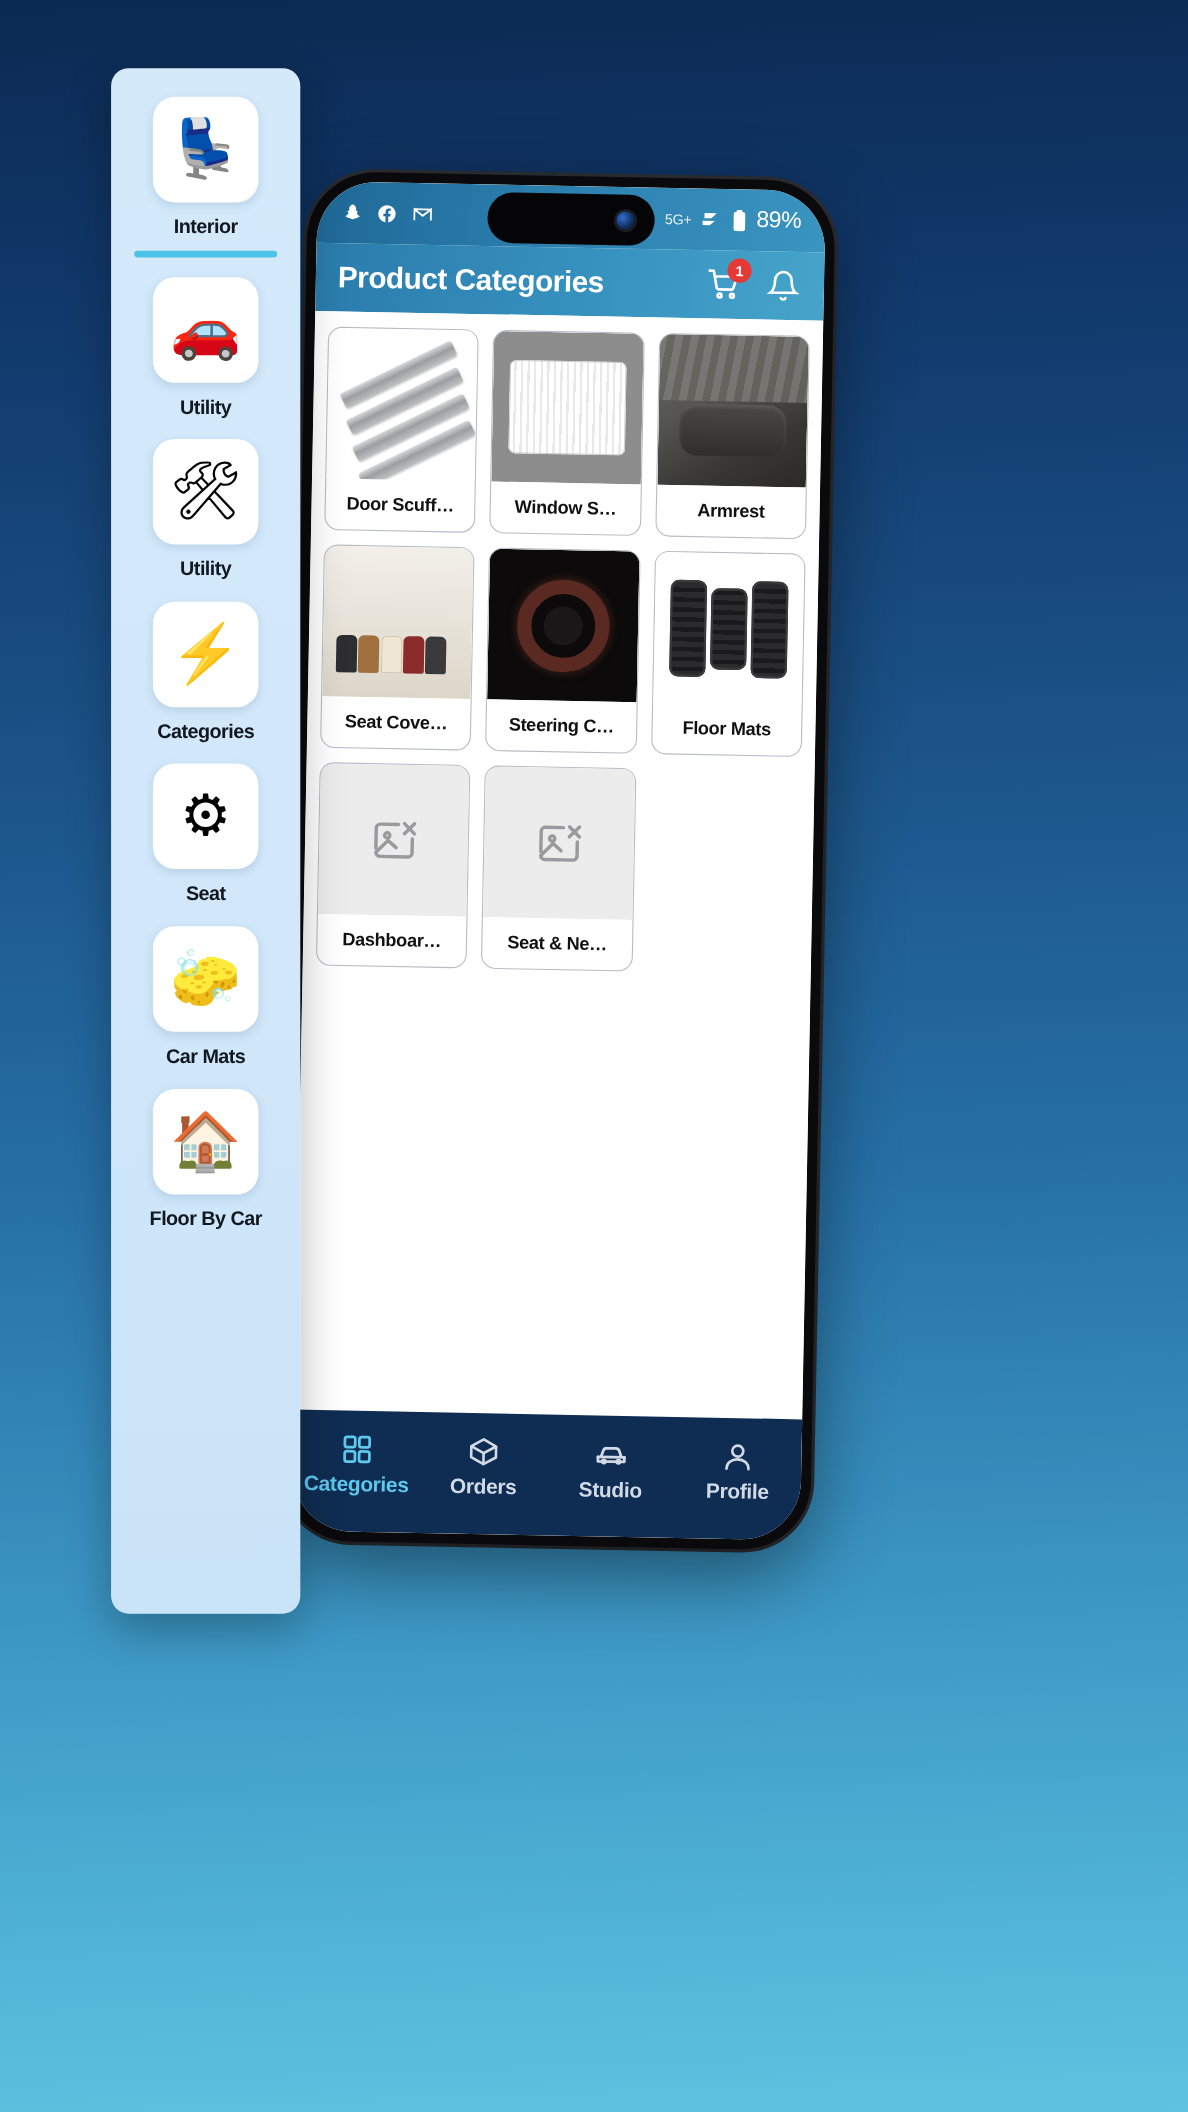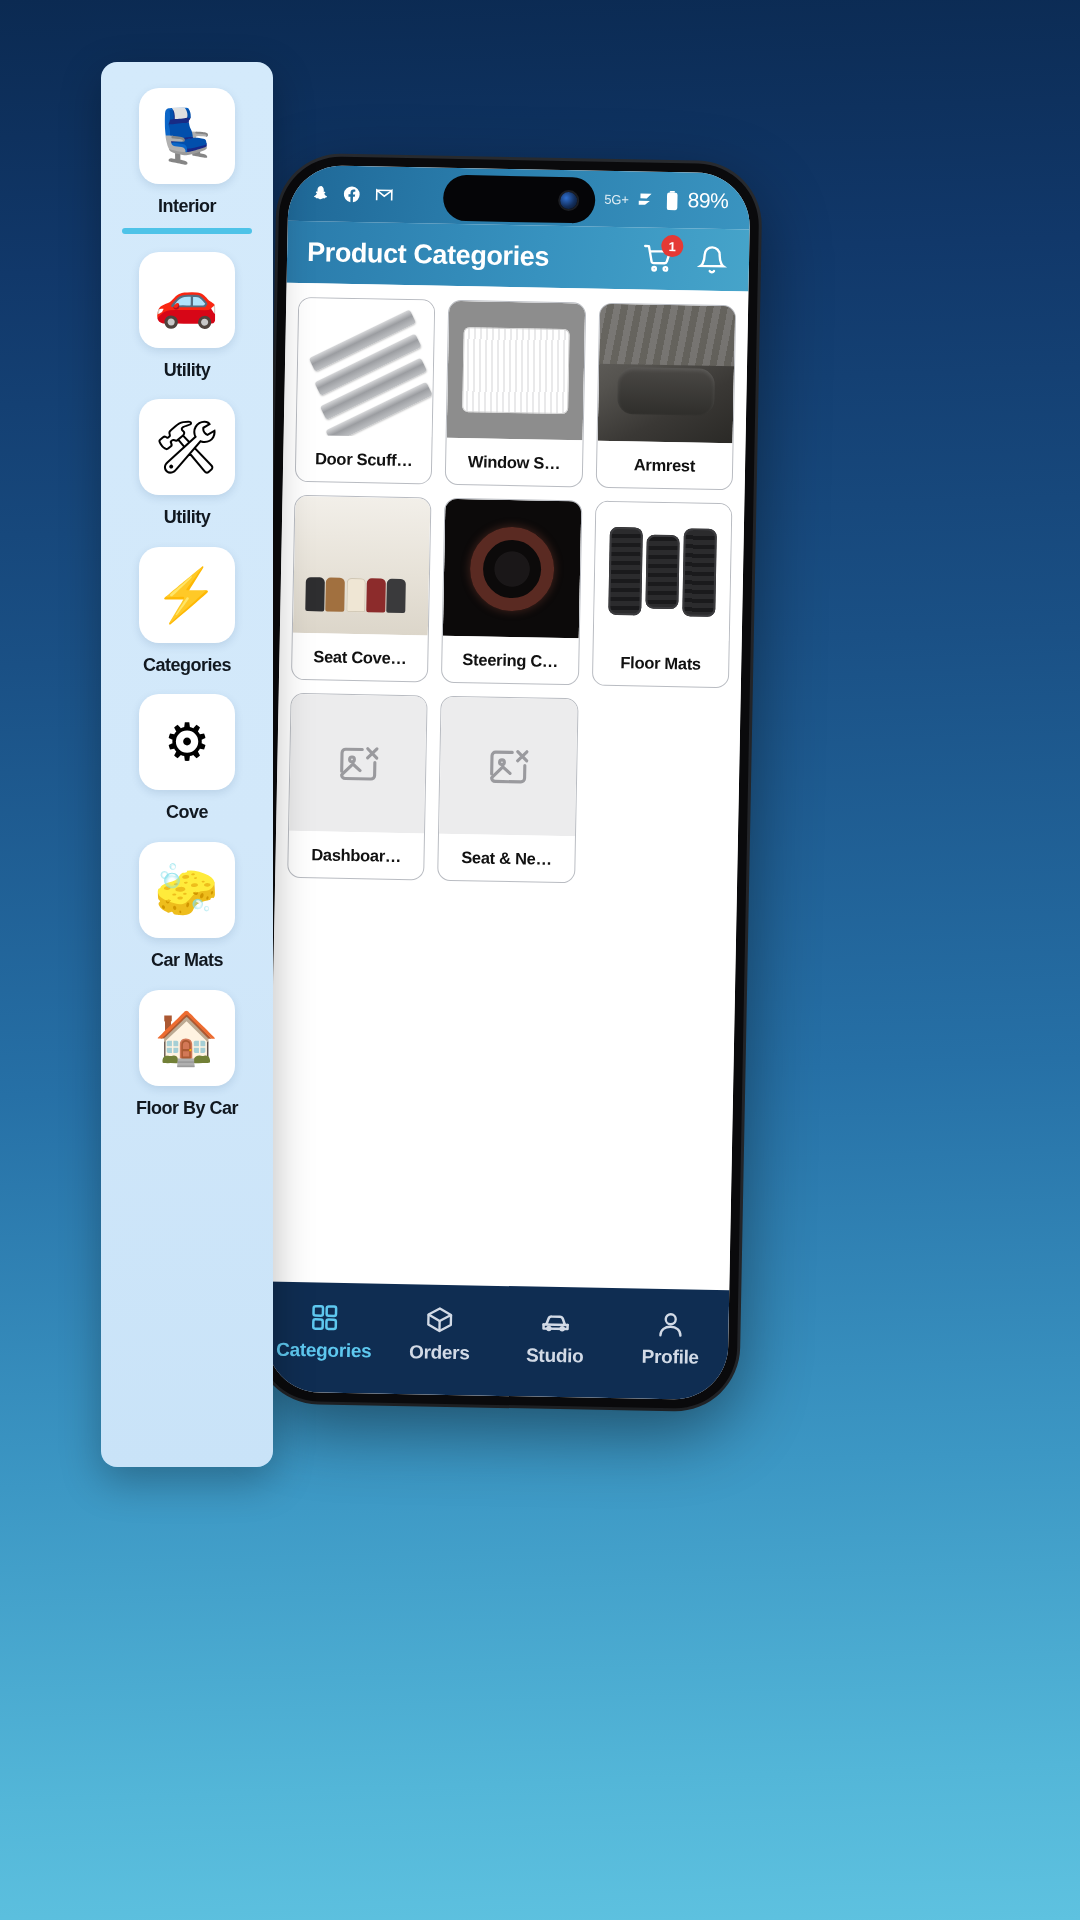--- a/index.html
+++ b/index.html
@@ -387,21 +387,21 @@
     <div class="side-tile">
       <span class="emoji">⚡</span>
     </div>
     <div class="side-label">Categories</div>
   </div>
 
   <div class="side-item">
     <div class="side-tile">
       <span class="emoji">⚙</span>
     </div>
-    <div class="side-label">Cove</div>
+    <div class="side-label">Seat</div>
   </div>
 
   <div class="side-item">
     <div class="side-tile">
       <span class="emoji">🧽</span>
     </div>
     <div class="side-label">Car Mats</div>
   </div>
 
   <div class="side-item">

